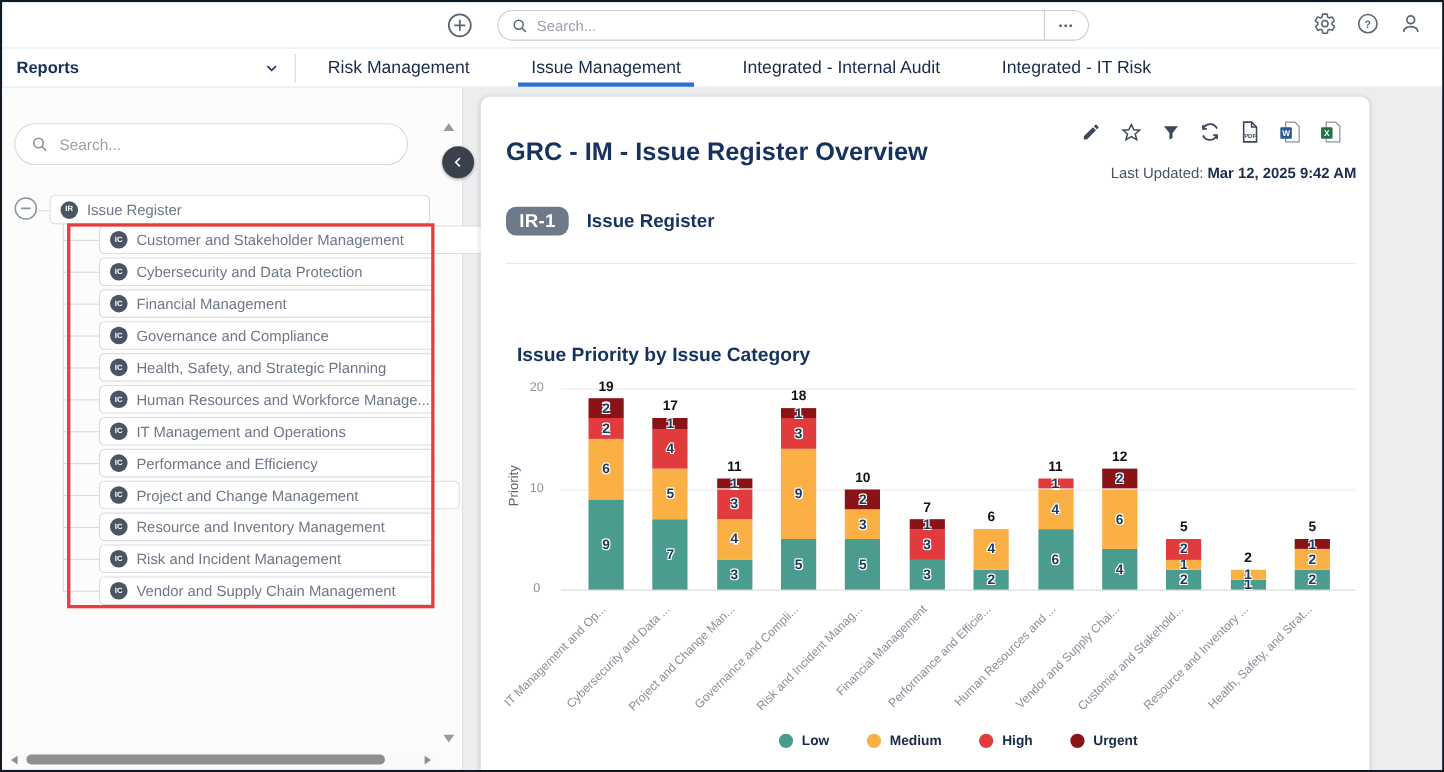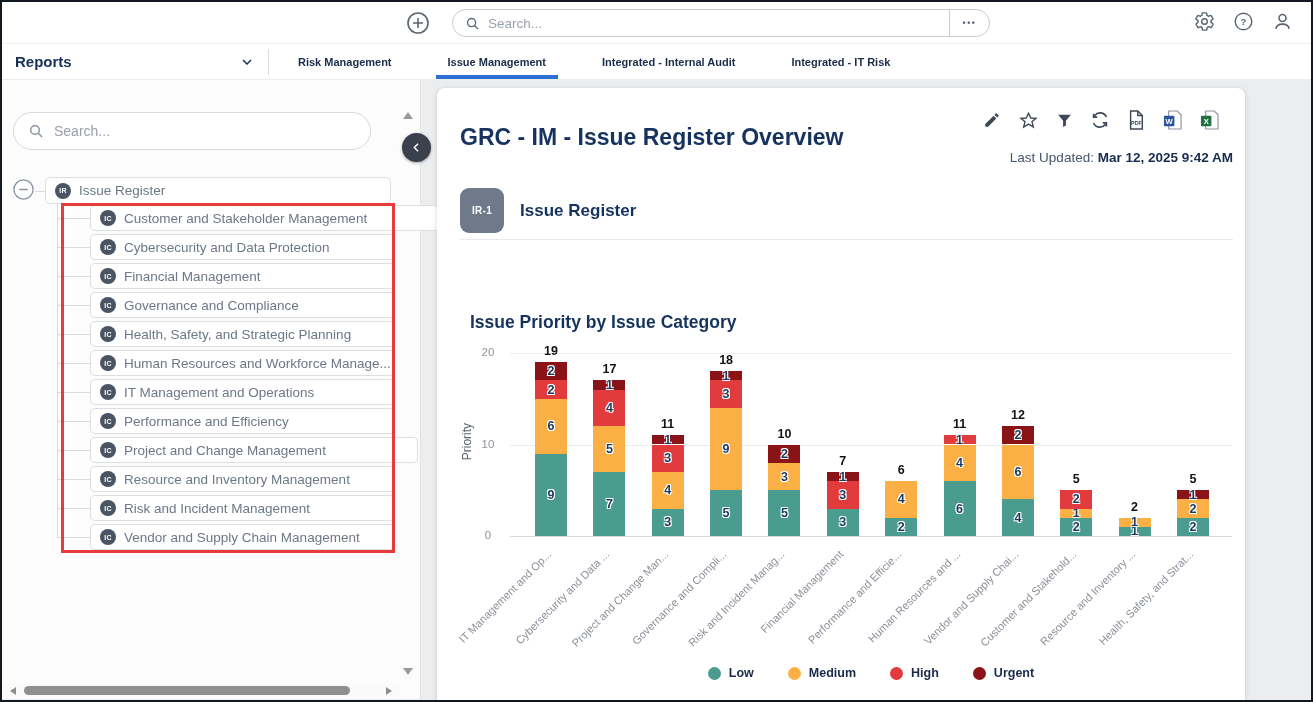--- a/index.html
+++ b/index.html
@@ -26,21 +26,21 @@
   
   .tabbar { position:absolute; left:0; top:42px; width:1309px; height:35px; background:#fff; }
   .tabbar::after { content:""; position:absolute; left:0; top:35px; width:100%; height:9px;
                    background:linear-gradient(#D6D6D8, rgba(214,214,216,0)); }
   .reports { position:absolute; left:13px; top:0; height:35px; display:flex; align-items:center; gap:8px;
              font-size:15px; font-weight:bold; color:#16305A; width:240px; justify-content:space-between; }
   .reports .chev { color:#16305A; }
   .tab-sep { position:absolute; left:266px; top:5px; width:1px; height:26px; background:#DADADA; }
   .tabs { position:absolute; left:268px; top:0; height:35px; display:flex; }
   .tab { position:relative; height:35px; display:flex; align-items:center; padding:0 28px;
-         font-size:11px; font-weight:bold; color:#1B2B4A;text-align:center; }
+         font-size:16px; font-weight:normal; color:#1B2B4A;text-align:center; }
   .tab.active::after { content:""; position:absolute; left:16px; right:16px; bottom:0; height:4px; background:var(--accent,#2E6FD3); }
 
   
   .workspace { position:absolute; left:0; top:77px; width:1309px; height:621px; background:#ECEDEE; }
 
   
   .sidebar { position:absolute; left:0; top:1px; width:419px; height:619px; background:#FCFCFD; border-right:1px solid #E2E2E5; }
   .side-search { position:absolute; left:11px; top:32px; width:358px; height:38px; border:1px solid #D9D9DE; border-radius:19px;
                  background:#fff; display:flex; align-items:center; }
   .side-search .mag { margin-left:14px; color:#8A93A0; }
@@ -72,22 +72,22 @@
 
   
   .card { position:absolute; left:435px; top:9px; width:808px; height:612px; background:#fff;
           border-radius:8px 8px 0 0; box-shadow:0 1px 5px rgba(0,0,0,.16); }
   .page-title { position:absolute; left:23px; top:36px; font-size:23px; font-weight:bold; color:var(--navy,#15335E); }
   .doc-toolbar { position:absolute; top:22px; right:26px; display:flex; gap:18px; align-items:center; color:#3E4857; }
   .doc-toolbar button { color:#3E4857; }
   .last-updated { position:absolute; top:62px; right:12px; font-size:13.5px; color:#46536A; }
   .last-updated b { color:#1A2C4E; }
   .section-row { position:absolute; left:23px; top:100px; display:flex; align-items:center; gap:16px; }
-  .section-badge { background:#6E7A8A; color:#fff; font-size:10px; font-weight:bold; border-radius:9px;
-                   padding:17px 12px; letter-spacing:.3px; }
+  .section-badge { background:#6E7A8A; color:#fff; font-size:17px; font-weight:bold; border-radius:9px;
+                   padding:3px 12px; letter-spacing:.3px; }
   .section-title { font-size:17px; font-weight:bold; color:var(--navy,#15335E); }
   .divider { position:absolute; left:23px; top:151px; width:773px; height:1px; background:#E9E9EB; }
 
   .chart-title { position:absolute; left:33px; top:224px; font-size:17.5px; font-weight:bold; color:var(--navy,#15335E); }
   .plot { position:absolute; left:73px; top:265px; width:722px; height:183px; }
   .gridline { position:absolute; left:0; width:100%; height:1px; background:#ECECEC; }
   .gridline.base { background:#D9D9DB; }
   .ytick { position:absolute; left:-36px; width:28px; text-align:center; font-size:11.5px; color:#8E939B; }
   .ylabel { position:absolute; left:-62px; top:50%; transform:rotate(-90deg) translateX(28%); transform-origin:center;
             font-size:12px; color:#5B6470; }

